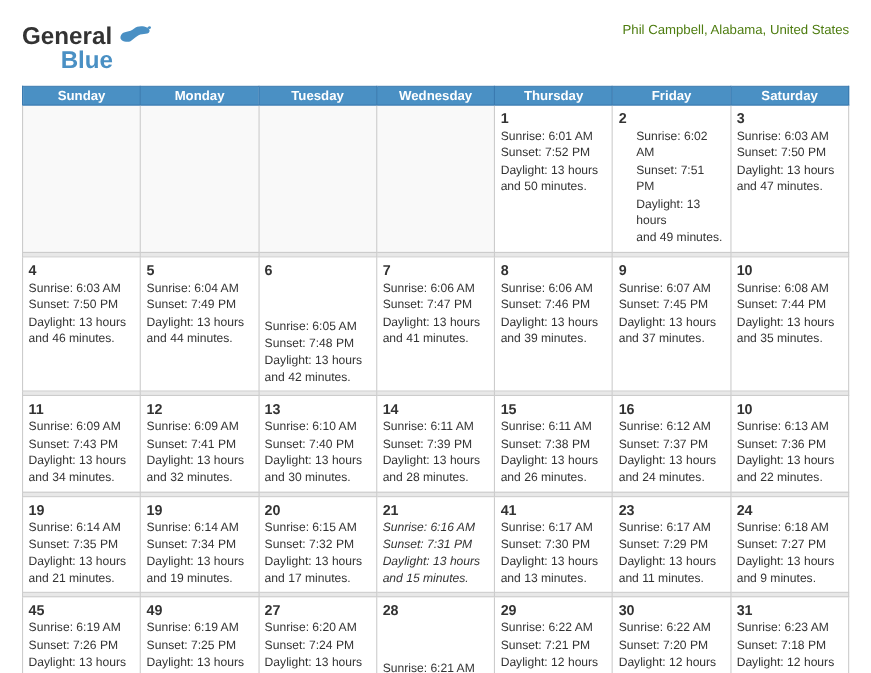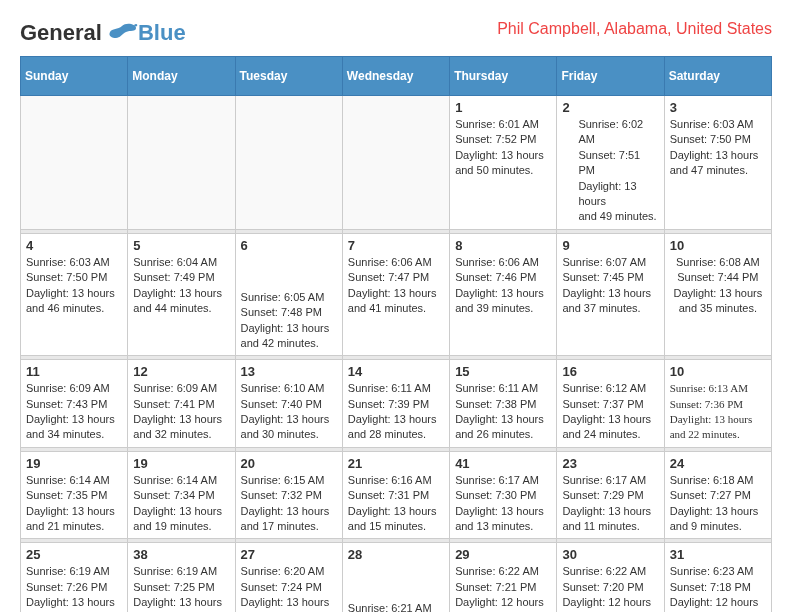--- a/index.html
+++ b/index.html
@@ -11,50 +11,50 @@
       padding: 20px;
     }
     .header {
       display: flex;
       justify-content: space-between;
       align-items: flex-start;
       margin-bottom: 10px;
     }
     .logo {
       display: flex;
-      flex-direction: row;
-      align-items: flex-end;
+      flex-direction: column;
+      align-items: center;
     }
     .logo-row {
       display: flex;
       align-items: center;
       gap: 4px;
     }
     .title-section {
       text-align: right;
     }
     .main-title {
       font-size: 36px;
       color: #333;
       font-weight: normal;
     }
     .subtitle {
-      font-size: 16px;
-      color: #ef4444;
+      font-size: 12px;
+      color: #4d7c0f;
     }
     .calendar {
       width: 100%;
       border-collapse: collapse;
       font-size: 11px;
     }
     .calendar th {
       background-color: #4a90c4;
       color: white;
-      padding: 12px 4px;
-      text-align: left;
+      padding: 1px 4px;
+      text-align: center;
       font-size: 12px;
       border: 1px solid #3a7ab0;
     }
     .calendar td {
       border: 1px solid #ccc;
       vertical-align: top;
       padding: 4px 5px;
       width: calc(100% / 7);
       min-height: 80px;
       background: #fff;
@@ -189,21 +189,21 @@
         </td>
         <td>
           <div class="day-number">9</div>
           <div class="day-detail" style="white-space: pre-line;">Sunrise: 6:07 AM
 Sunset: 7:45 PM
 Daylight: 13 hours
 and 37 minutes.</div>
         </td>
         <td>
           <div class="day-number">10</div>
-          <div class="day-detail" style="white-space: pre-line; text-align: center;">Sunrise: 6:08 AM
+          <div class="day-detail" style="white-space: pre-line;">Sunrise: 6:08 AM
 Sunset: 7:44 PM
 Daylight: 13 hours
 and 35 minutes.</div>
         </td>
       </tr>
       <tr class="divider-row">
         <td></td>
         <td></td>
         <td></td>
         <td></td>
@@ -249,21 +249,21 @@
         </td>
         <td>
           <div class="day-number">16</div>
           <div class="day-detail" style="white-space: pre-line;">Sunrise: 6:12 AM
 Sunset: 7:37 PM
 Daylight: 13 hours
 and 24 minutes.</div>
         </td>
         <td>
           <div class="day-number">10</div>
-          <div class="day-detail" style="white-space: pre-line; font-family: Liberation Serif, serif;">Sunrise: 6:13 AM
+          <div class="day-detail" style="white-space: pre-line;">Sunrise: 6:13 AM
 Sunset: 7:36 PM
 Daylight: 13 hours
 and 22 minutes.</div>
         </td>
       </tr>
       <tr class="divider-row">
         <td></td>
         <td></td>
         <td></td>
         <td></td>
@@ -288,21 +288,21 @@
         </td>
         <td>
           <div class="day-number">20</div>
           <div class="day-detail" style="white-space: pre-line;">Sunrise: 6:15 AM
 Sunset: 7:32 PM
 Daylight: 13 hours
 and 17 minutes.</div>
         </td>
         <td>
           <div class="day-number">21</div>
-          <div class="day-detail" style="white-space: pre-line;">Sunrise: 6:16 AM
+          <div class="day-detail" style="white-space: pre-line; font-style: italic;">Sunrise: 6:16 AM
 Sunset: 7:31 PM
 Daylight: 13 hours
 and 15 minutes.</div>
         </td>
         <td>
           <div class="day-number">41</div>
           <div class="day-detail" style="white-space: pre-line;">Sunrise: 6:17 AM
 Sunset: 7:30 PM
 Daylight: 13 hours
 and 13 minutes.</div>
@@ -326,28 +326,28 @@
         <td></td>
         <td></td>
         <td></td>
         <td></td>
         <td></td>
         <td></td>
         <td></td>
       </tr>
       <tr class="week-row">
         <td>
-          <div class="day-number">25</div>
+          <div class="day-number">45</div>
           <div class="day-detail" style="white-space: pre-line;">Sunrise: 6:19 AM
 Sunset: 7:26 PM
 Daylight: 13 hours
 and 7 minutes.</div>
         </td>
         <td>
-          <div class="day-number">38</div>
+          <div class="day-number">49</div>
           <div class="day-detail" style="white-space: pre-line;">Sunrise: 6:19 AM
 Sunset: 7:25 PM
 Daylight: 13 hours
 and 5 minutes.</div>
         </td>
         <td>
           <div class="day-number">27</div>
           <div class="day-detail" style="white-space: pre-line;">Sunrise: 6:20 AM
 Sunset: 7:24 PM
 Daylight: 13 hours

